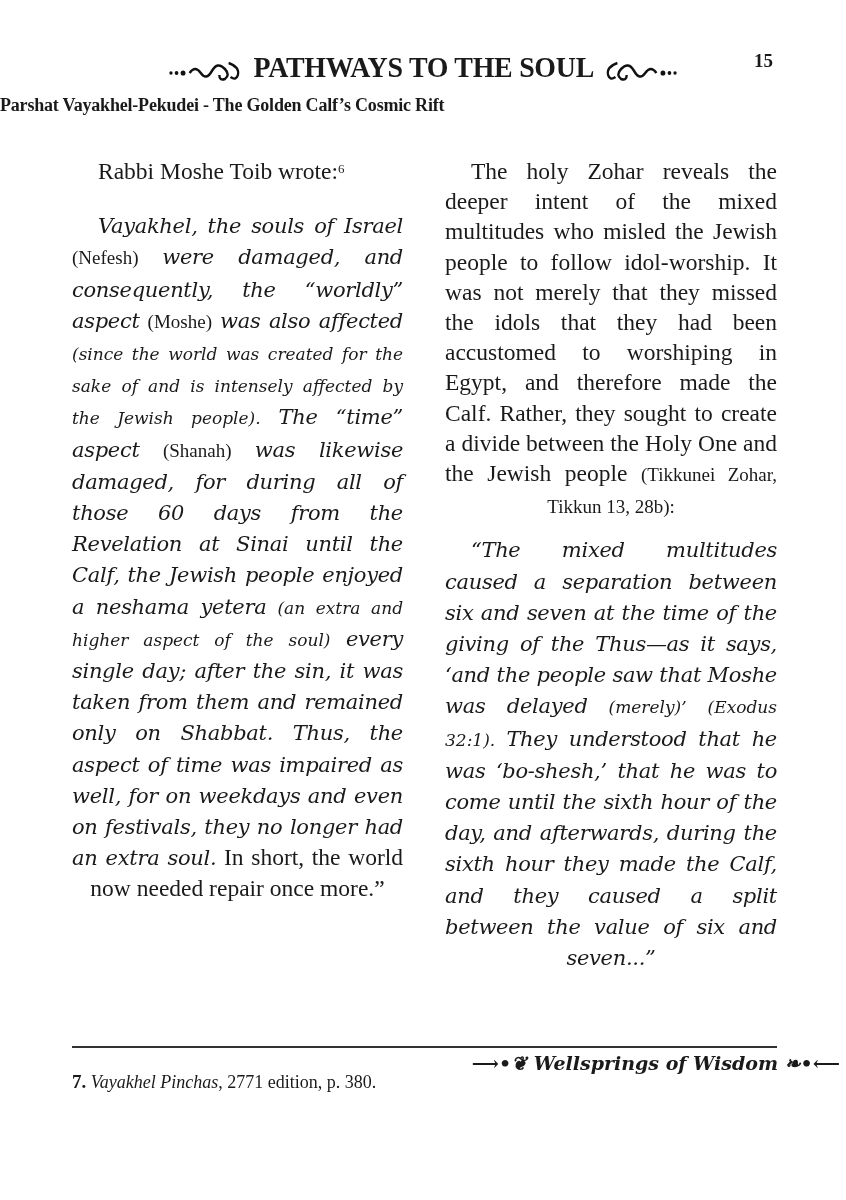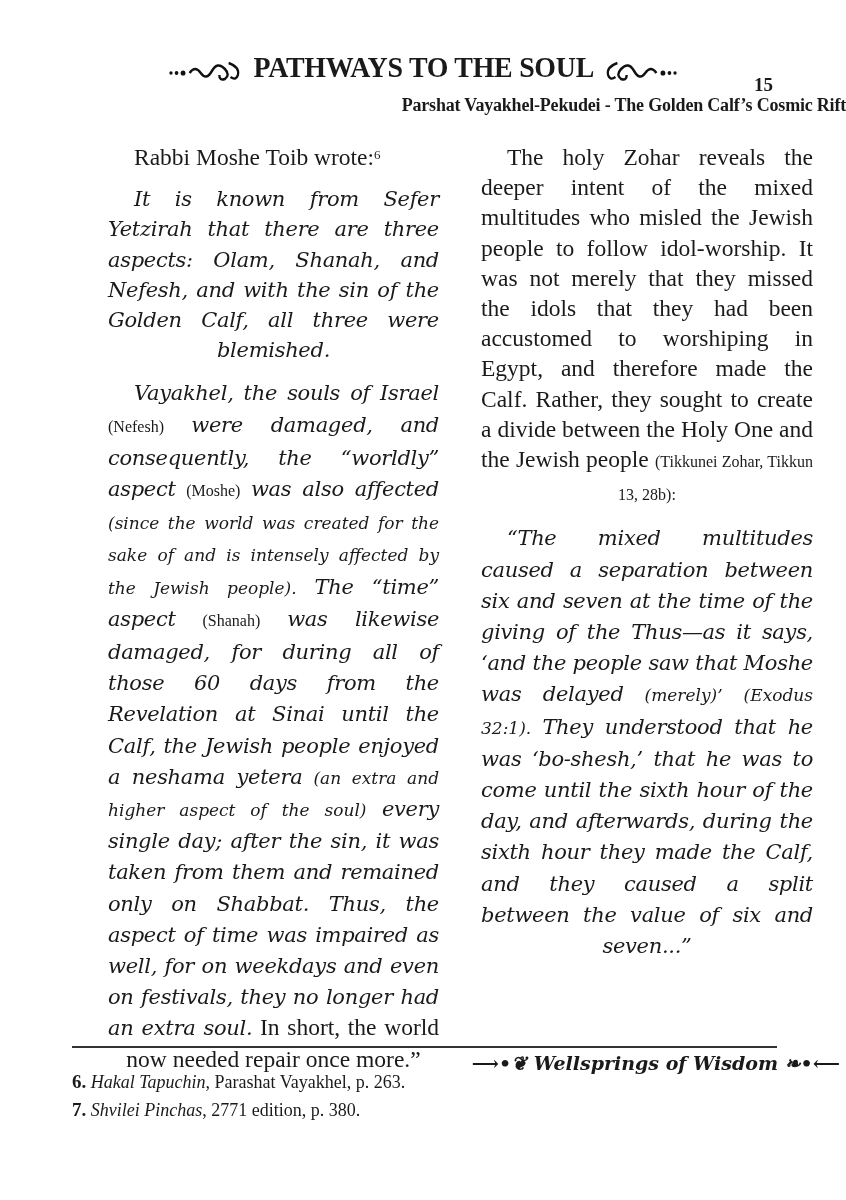--- a/index.html
+++ b/index.html
@@ -1,30 +1,30 @@
 <!DOCTYPE html>
 <html><head>
 <meta charset="utf-8">
 <style>
   html, body { margin: 0; padding: 0; background: #ffffff; }
   body { width: 846px; height: 1200px; position: relative; overflow: hidden; color: #1a1a1a; font-family: "Liberation Serif", serif; }
   .header { position: absolute; left: 0; top: 50px; width: 680px; height: 40px; }
   .header-title { position: absolute; left: 128px; top: 0; width: 590px; text-align: center; font-family: "Liberation Serif", serif; font-weight: bold; font-size: 30px; letter-spacing: -0.3px; white-space: nowrap; transform: scaleX(0.93); transform-origin: center; }
   .orn { display: inline-block; vertical-align: middle; }
-  .page-number { position: absolute; left: 754px; top: 24px; font-weight: bold; font-size: 19px; }
-  .subtitle { position: absolute; left: 0; top: 95px; width: 846px; text-align: right; font-weight: bold; font-size: 18px; letter-spacing: -0.2px; }
-  .col { position: absolute; top: 142px; font-size: 23.5px; line-height: 30.2px; margin-left: 36px; }
+  .page-number { position: absolute; left: 754px; top: 0; font-weight: bold; font-size: 19px; }
+  .subtitle { position: absolute; left: 0; top: 95px; width: 846px; text-align: left; font-weight: bold; font-size: 18px; letter-spacing: -0.2px; }
+  .col { position: absolute; top: 156px; font-size: 23.5px; line-height: 30.2px; }
   .col-left { left: 72px; width: 331px; }
   .col-right { left: 445px; width: 332px; }
   p { margin: 0; text-align: justify; text-align-last: left; }
   .indent { text-indent: 26px; }
   .center-last { text-align-last: center; }
   .it { font-style: italic; font-family: "DejaVu Serif", serif; font-size: 21px; letter-spacing: -0.3px; }
   .it-small { font-style: italic; font-family: "DejaVu Serif", serif; font-size: 17px; }
-  .small { font-size: 16px; }
+  .small { font-size: 19px; }
   sup { font-size: 13px; vertical-align: 6px; line-height: 0; }
   .gap { height: 12px; }
   .footer-rule { position: absolute; left: 72px; top: 1046px; width: 705px; height: 1.5px; background: #333; }
   .footer-label { position: absolute; left: 0; top: 1052px; width: 846px; text-align: right; }
   .footer-label-inner { display: inline-block; background: #fff; padding: 0 6px; font-family: "DejaVu Serif", serif; font-style: italic; font-weight: bold; font-size: 19px; }
   .footnotes { position: absolute; left: 72px; top: 1068px; width: 705px; font-size: 18px; line-height: 27px; }
   .fn-num { font-weight: bold; font-size: 19px; }
 </style>
 </head>
 <body>
@@ -50,21 +50,20 @@
   <div class="page-number">15</div>
 </div>
 
 <div class="subtitle">Parshat Vayakhel-Pekudei - The Golden Calf’s Cosmic Rift</div>
 
 <div class="col col-left">
   <p class="indent" style="text-indent:26px;">
     <span>Rabbi Moshe Toib wrote:</span><sup>6</sup>
   </p>
   <div class="gap"></div>
-  <p class="indent center-last it">It is known from Sefer Yetzirah that there are three aspects: Olam, Shanah, and Nefesh, and with the sin of the Golden Calf, all three were blemished.</p>
   <div class="gap"></div>
   <p class="indent center-last">
     <span class="it">Vayakhel, the souls of Israel</span>
     <span class="small">(Nefesh)</span>
     <span class="it">were damaged, and consequently, the “worldly” aspect</span>
     <span class="small">(Moshe)</span>
     <span class="it">was also affected</span>
     <span class="it-small">(since the world was created for the sake of and is intensely affected by the Jewish people).</span>
     <span class="it">The “time” aspect</span>
     <span class="small">(Shanah)</span>
@@ -92,20 +91,16 @@
 
 <div class="footer-rule"></div>
 <div class="footer-label">
   <span class="footer-label-inner">
     <span>⟶•❦ </span><span>Wellsprings of Wisdom</span><span> ❧•⟵</span>
   </span>
 </div>
 
 <div class="footnotes">
   <div>
-    <span class="fn-num">6.</span>
-    <i>Hakal Tapuchin</i><span>, Parashat Vayakhel, p. 263.</span>
-  </div>
-  <div>
     <span class="fn-num">7.</span>
-    <i>Shvilei Pinchas</i><span>, 2771 edition, p. 380.</span>
+    <i>Vayakhel Pinchas</i><span>, 2771 edition, p. 380.</span>
   </div>
 </div>
 
 </body></html>

